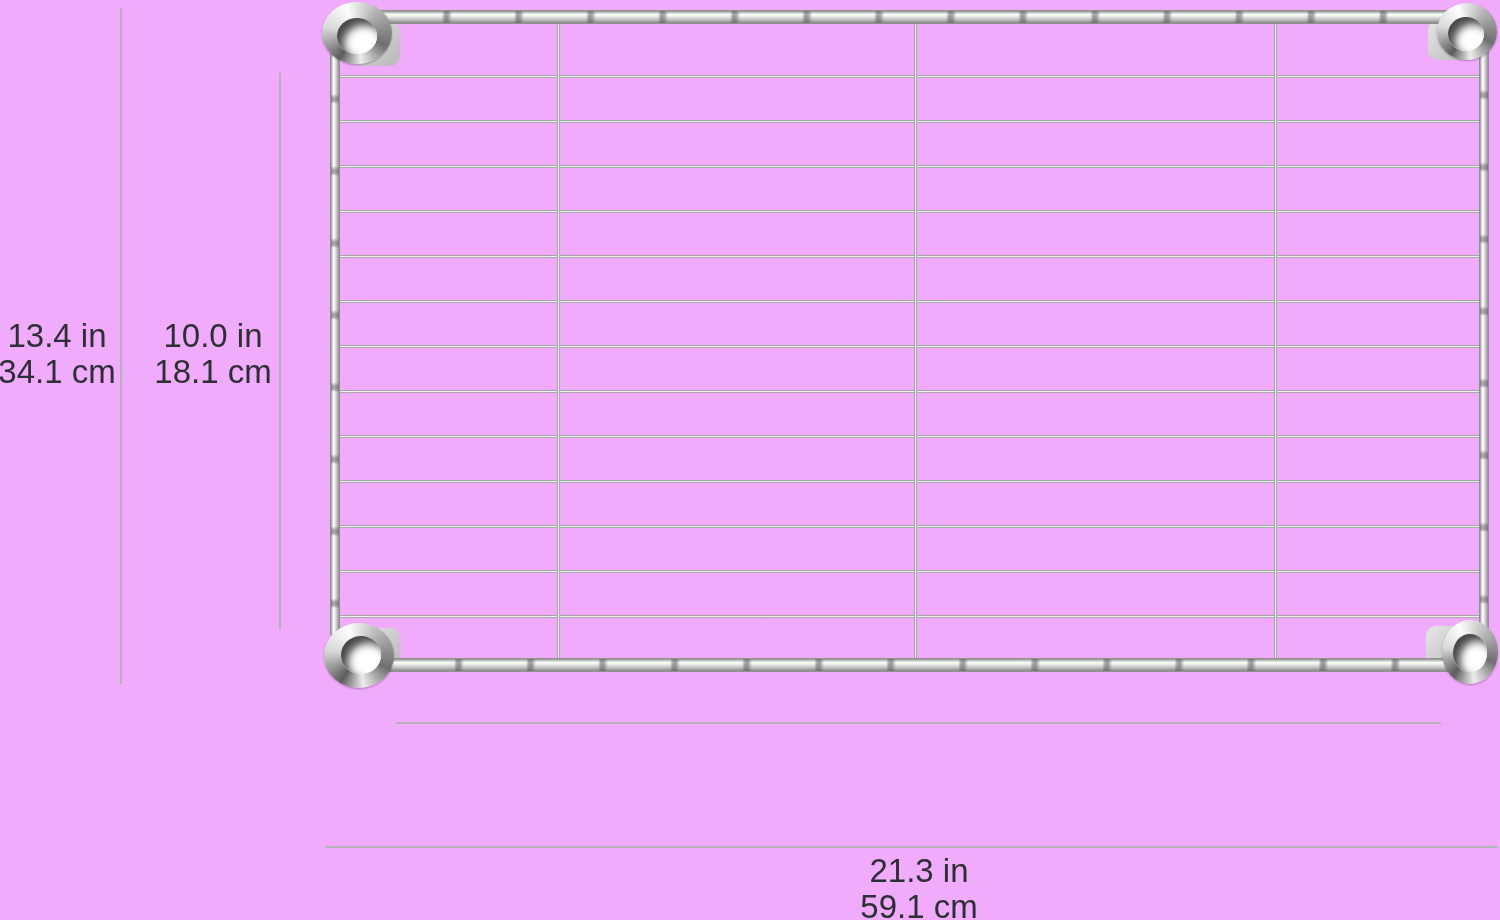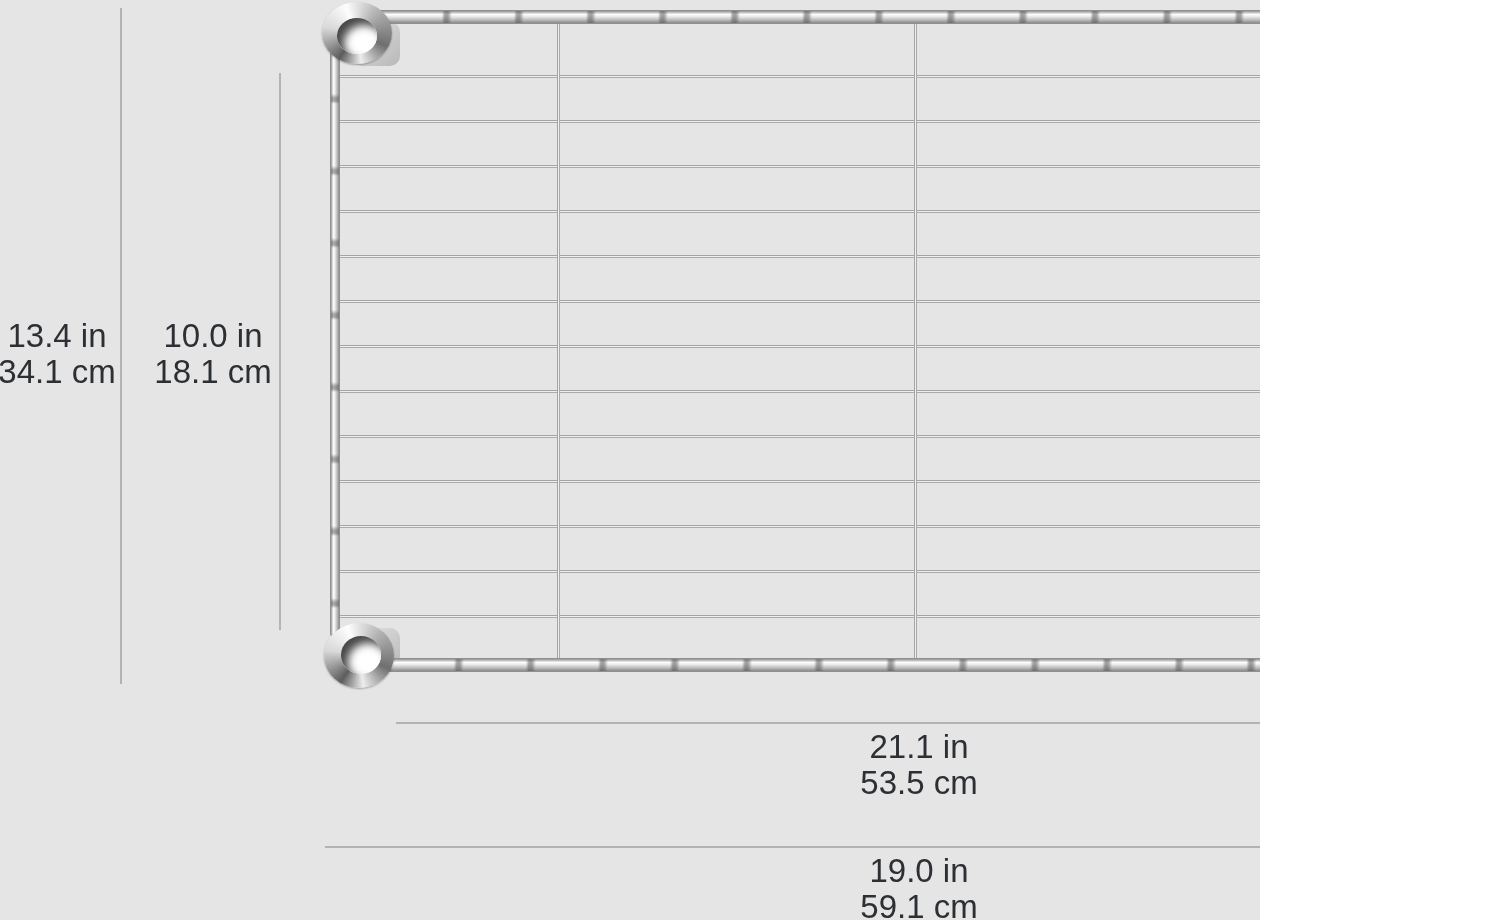--- a/index.html
+++ b/index.html
@@ -1,17 +1,17 @@
 <!DOCTYPE html>
 <html><head>
 <meta charset="utf-8">
 <style>
   html,body{margin:0;padding:0;background:#ffffff;}
   .canvas{
-    position:relative;width:1260px;height:920px;background:#e5e5e5;overflow:hidden;
+    position:relative;width:1500px;height:920px;background:#f0abfc;overflow:hidden;
     font-family:"Liberation Sans", sans-serif;
   }
 
   
   .dim-line{position:absolute;background:#b3b3b3;}
   .dim-line.v{width:2px;}
   .dim-line.h{height:2px;}
 
   
   .dim-label{
@@ -121,23 +121,19 @@
   <div class="dim-label" style="left:-12px;top:318px;width:138px;">
     <div>13.4 in</div>
     <div>34.1 cm</div>
   </div>
 
   <div class="dim-label" style="left:145px;top:318px;width:136px;">
     <div>10.0 in</div>
     <div>18.1 cm</div>
   </div>
 
-  <div class="dim-label" style="left:794px;top:729px;width:250px;">
-    <div>21.1 in</div>
-    <div>53.5 cm</div>
-  </div>
 
   <div class="dim-label" style="left:794px;top:853px;width:250px;">
-    <div>19.0 in</div>
+    <div>21.3 in</div>
     <div>59.1 cm</div>
   </div>
 
 </div>
 
 </body></html>

